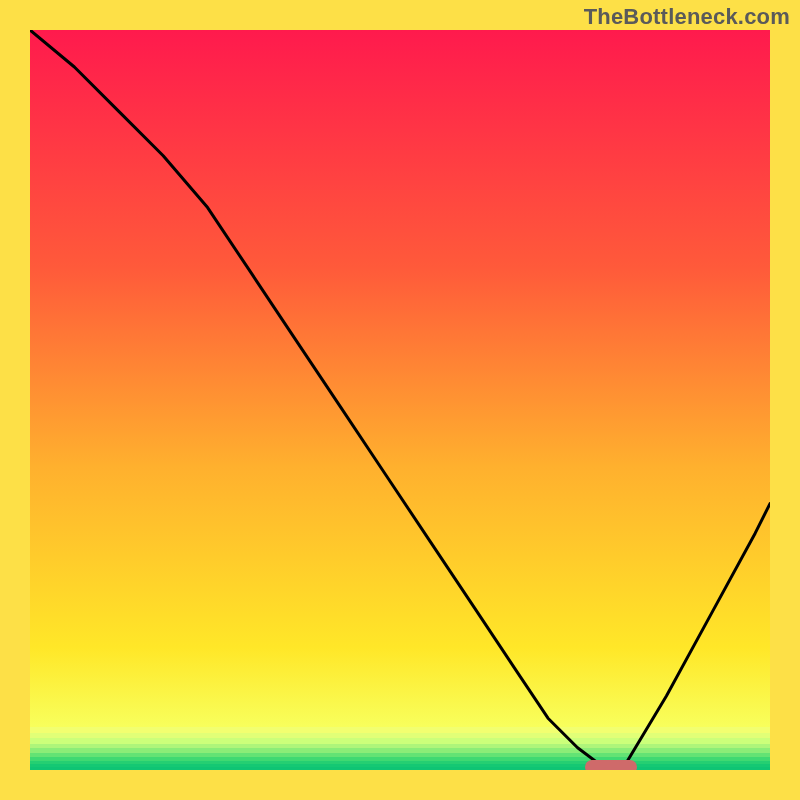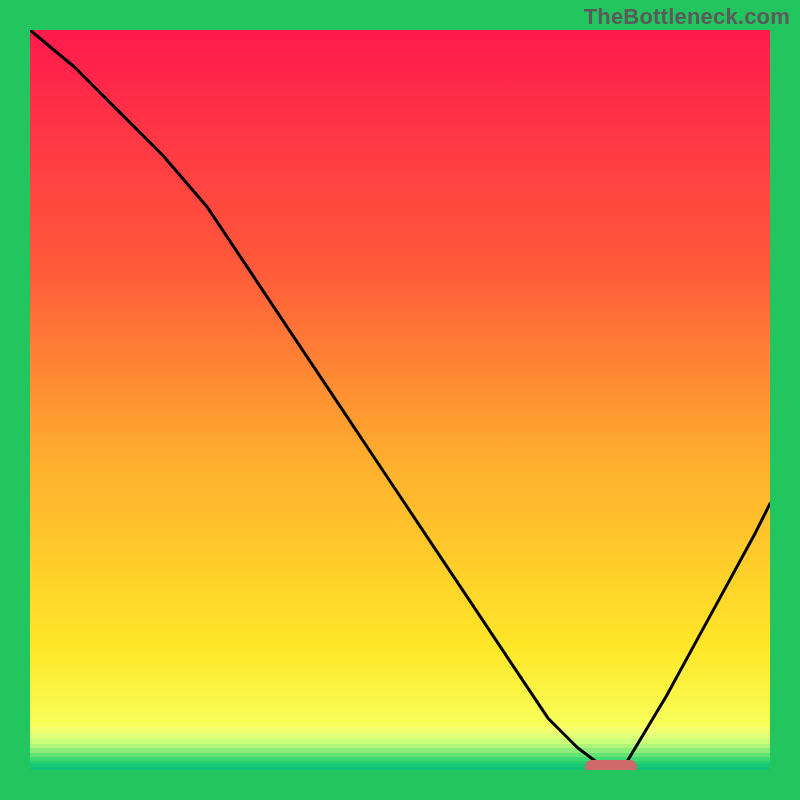--- a/index.html
+++ b/index.html
@@ -1,21 +1,21 @@
 <!DOCTYPE html>
 <html><head>
 <meta charset="utf-8">
 <style>
   * { margin:0; padding:0; box-sizing:border-box; }
   html,body { width:800px; height:800px; background:#000; overflow:hidden; font-family:Arial,Helvetica,sans-serif; }
   .frame {
     position:absolute;
     left:0; top:0;
     width:800px; height:800px;
-    background:#22c55e;
+    background:#fde047;
   }
   .watermark {
     position:absolute;
     top:4px;
     right:10px;
     color:#5a5a5a;
     font-size:22px;
     font-weight:700;
     letter-spacing:0.2px;
     z-index:3;

